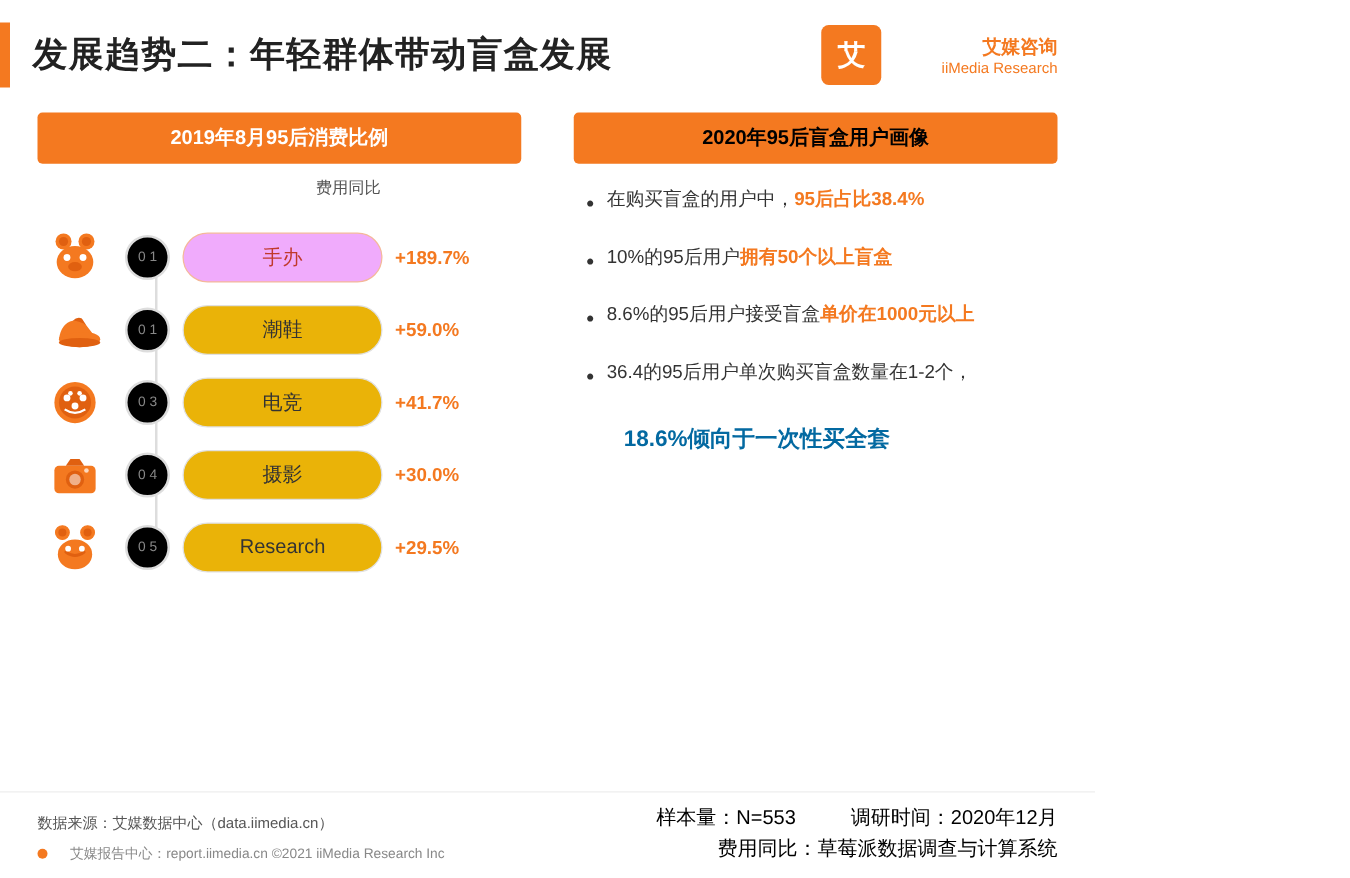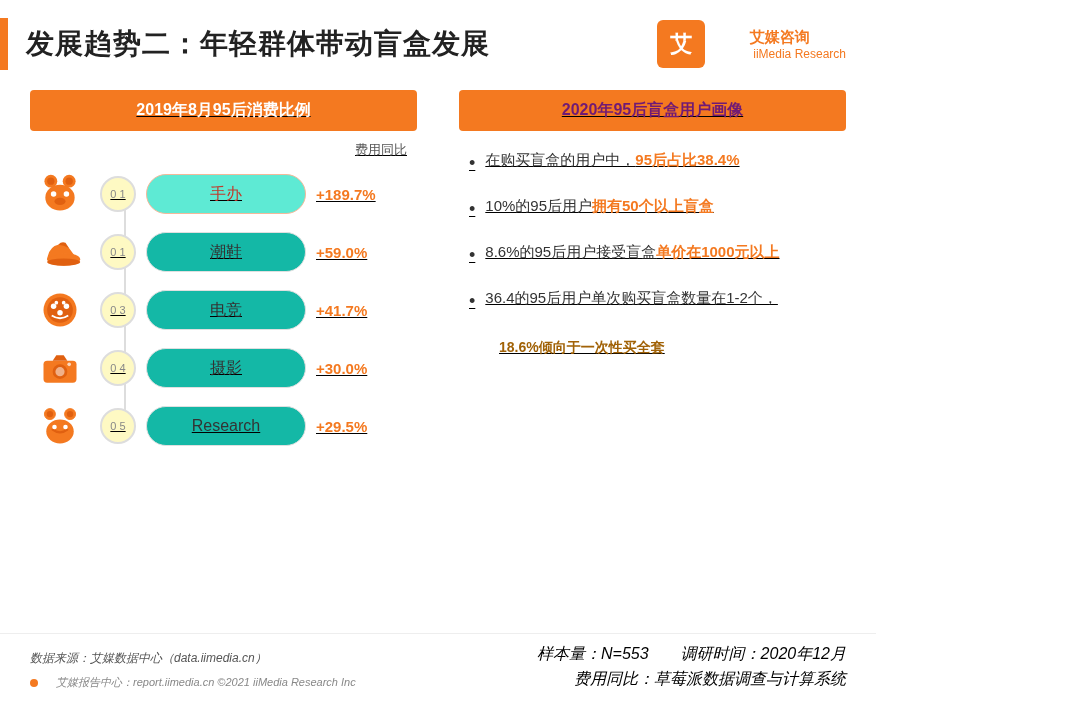--- a/index.html
+++ b/index.html
@@ -54,40 +54,39 @@
       display: flex;
       align-items: center;
       justify-content: center;
       color: white;
       font-size: 22px;
       font-weight: bold;
     }
     .logo-text {
       display: flex;
       flex-direction: column;
-      align-items: center;
+      align-items: flex-end;
     }
     .logo-cn {
       font-size: 15px;
       color: #f47920;
       font-weight: bold;
     }
     .logo-en {
       font-size: 12px;
       color: #f47920;
       margin-left: 40px;
     }
 
     
     .main-content {
       display: flex;
       flex: 1;
       padding: 10px 30px 0 30px;
       gap: 42px;
-      text-decoration: underline;
     }
 
     
     .left-panel {
       flex: 1;
       display: flex;
       flex-direction: column;
     }
 
     .panel-title {
@@ -95,25 +94,25 @@
       color: #fff;
       text-align: center;
       font-size: 16px;
       font-weight: bold;
       padding: 10px 20px;
       border-radius: 4px;
       margin-bottom: 10px;
     }
 
     .col-label {
-      text-align: right;
+      text-align: center;
       font-size: 13px;
       color: #555;
       padding-right: 10px;
-      margin-bottom: 10px;
+      margin-bottom: 22px;
       padding-left: 120px;
     }
 
     
     .items-list {
       display: flex;
       flex-direction: column;
       gap: 8px;
       position: relative;
     }
@@ -146,68 +145,68 @@
       justify-content: center;
       font-size: 30px;
       flex-shrink: 0;
     }
 
     .item-num {
       width: 36px;
       height: 36px;
       border-radius: 50%;
       border: 2px solid #ddd;
-      background: #fef9c3;
+      background: #000000;
       display: flex;
       align-items: center;
       justify-content: center;
       font-size: 11px;
       color: #888;
       flex-shrink: 0;
       z-index: 2;
     }
 
     .item-box {
       flex: 1;
       height: 40px;
       border: 1.5px solid #e0e0e0;
       border-radius: 20px;
       display: flex;
       align-items: center;
       justify-content: center;
       font-size: 16px;
       color: #333;
-      background: #14b8a6;
+      background: #eab308;
       font-weight: 500;
       max-width: 160px;
     }
 
     .item-box.highlight {
-      background: #5eead4;
+      background: #f0abfc;
       border-color: #f4b89a;
       color: #c0392b;
     }
 
     .item-change {
       font-size: 15px;
       color: #f47920;
       font-weight: bold;
       min-width: 70px;
     }
 
     
     .right-panel {
       flex: 1;
       display: flex;
       flex-direction: column;
     }
 
     .right-title {
       background: #f47920;
-      color: #701a75;
+      color: #000000;
       text-align: center;
       font-size: 16px;
       font-weight: bold;
       padding: 10px 32px;
       border-radius: 4px;
       margin-bottom: 18px;
     }
 
     .bullet-list {
       display: flex;
@@ -231,46 +230,45 @@
       margin-top: 1px;
       flex-shrink: 0;
     }
 
     .highlight-orange {
       color: #f47920;
       font-weight: bold;
     }
 
     .cta-text {
-      color: #a16207;
-      font-size: 14px;
+      color: #0369a1;
+      font-size: 18px;
       font-weight: bold;
       margin-top: 6px;
       padding-left: 30px;
     }
 
     
     .footer {
       display: flex;
       align-items: flex-end;
       justify-content: space-between;
       padding: 10px 30px 12px 30px;
       border-top: 1px solid #eee;
       margin-top: 6px;
-      font-style: italic;
     }
 
     .footer-left {
       font-size: 12px;
       color: #555;
     }
 
     .footer-right-row {
       display: flex;
-      gap: 32px;
+      gap: 44px;
     }
 
     .footer-bottom {
       display: flex;
       flex-direction: column;
       align-items: flex-end;
     }
 
     .orange-dot {
       width: 8px;

